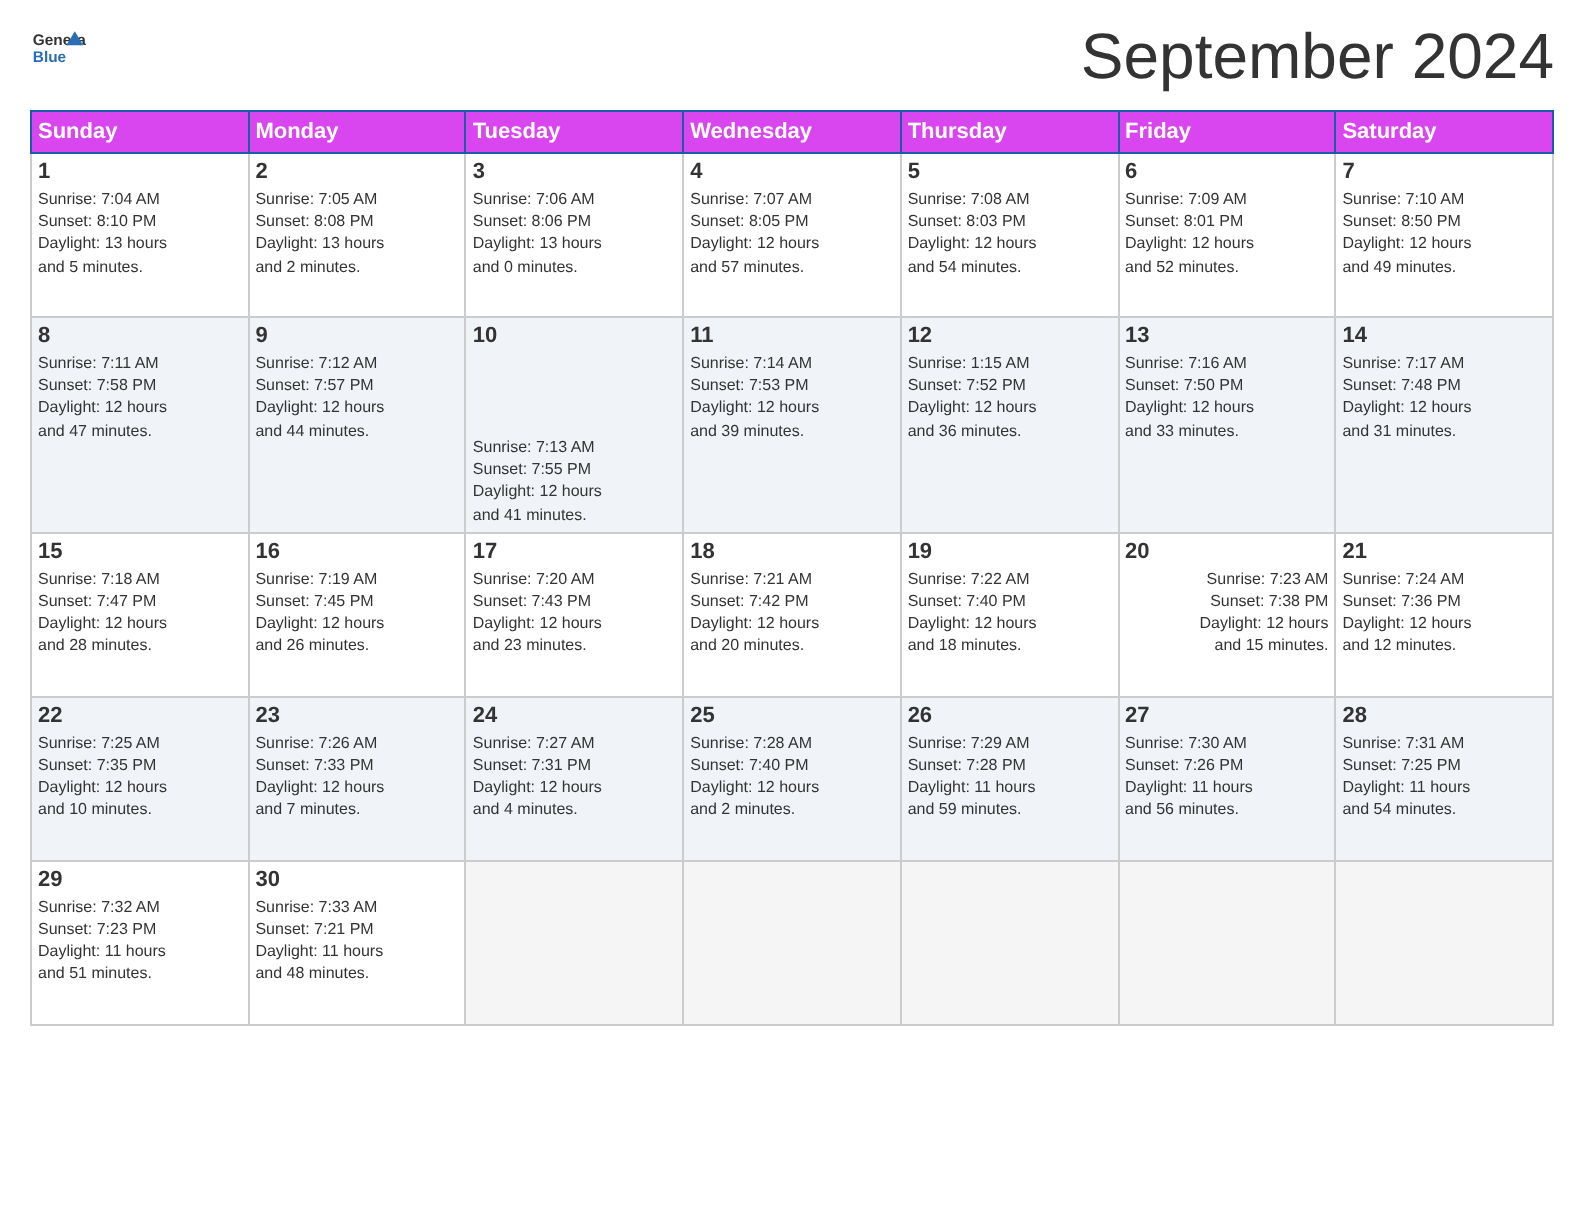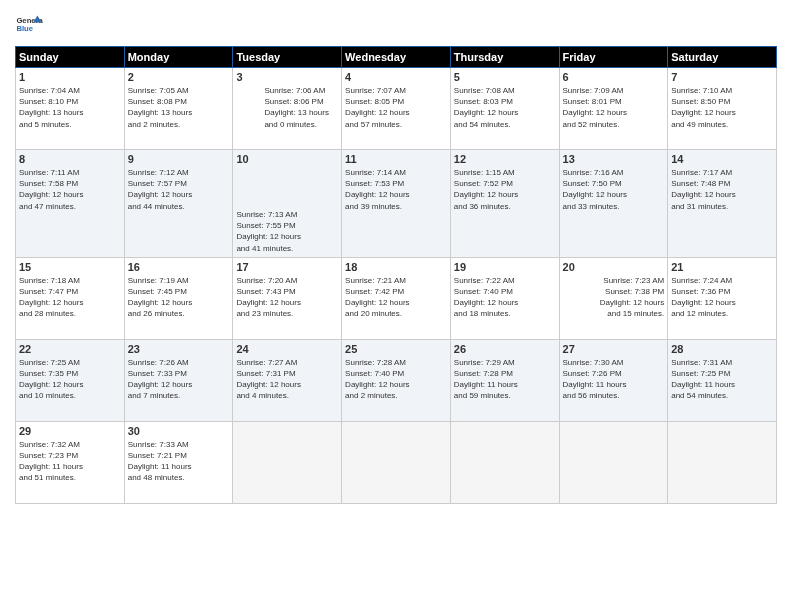--- a/index.html
+++ b/index.html
@@ -41,21 +41,21 @@
     .location {
       font-size: 14px;
       color: #555;
     }
     table {
       width: 100%;
       border-collapse: collapse;
       table-layout: fixed;
     }
     th {
-      background: #000000;
+      background: #d946ef;
       color: #fff;
       font-size: 11px;
       font-weight: bold;
       padding: 4px 3px;
       text-align: left;
       border: 1px solid #1a5ca5;
     }
     td {
       border: 1px solid #ccc;
       vertical-align: top;
@@ -88,20 +88,21 @@
 <div class="page">
   <div class="header">
     <div class="logo">
       <svg class="logo-icon" viewBox="0 0 40 40">
         <text x="2" y="18" font-size="11" font-weight="bold" fill="#333" font-family="Arial">General</text>
         <text x="2" y="30" font-size="11" font-weight="bold" fill="#2a6db5" font-family="Arial">Blue</text>
         <polygon points="32,8 38,18 26,18" fill="#2a6db5"></polygon>
       </svg>
     </div>
     <div class="title-block">
+      <div class="month-title">September 2024</div>
     </div>
   </div>
 
   <table>
     <thead>
       <tr>
         <th>Sunday</th>
         <th>Monday</th>
         <th>Tuesday</th>
         <th>Wednesday</th>
@@ -121,21 +122,21 @@
           </td>
           <td>
             <span class="day-num">2</span>
             <div class="day-info" style="white-space: pre-line;">Sunrise: 7:05 AM
 Sunset: 8:08 PM
 Daylight: 13 hours
 and 2 minutes.</div>
           </td>
           <td>
             <span class="day-num">3</span>
-            <div class="day-info" style="white-space: pre-line; margin-left: 28px;">Sunrise: 7:06 AM
+            <div class="day-info" style="white-space: pre-line;">Sunrise: 7:06 AM
 Sunset: 8:06 PM
 Daylight: 13 hours
 and 0 minutes.</div>
           </td>
           <td>
             <span class="day-num">4</span>
             <div class="day-info" style="white-space: pre-line;">Sunrise: 7:07 AM
 Sunset: 8:05 PM
 Daylight: 12 hours
 and 57 minutes.</div>

